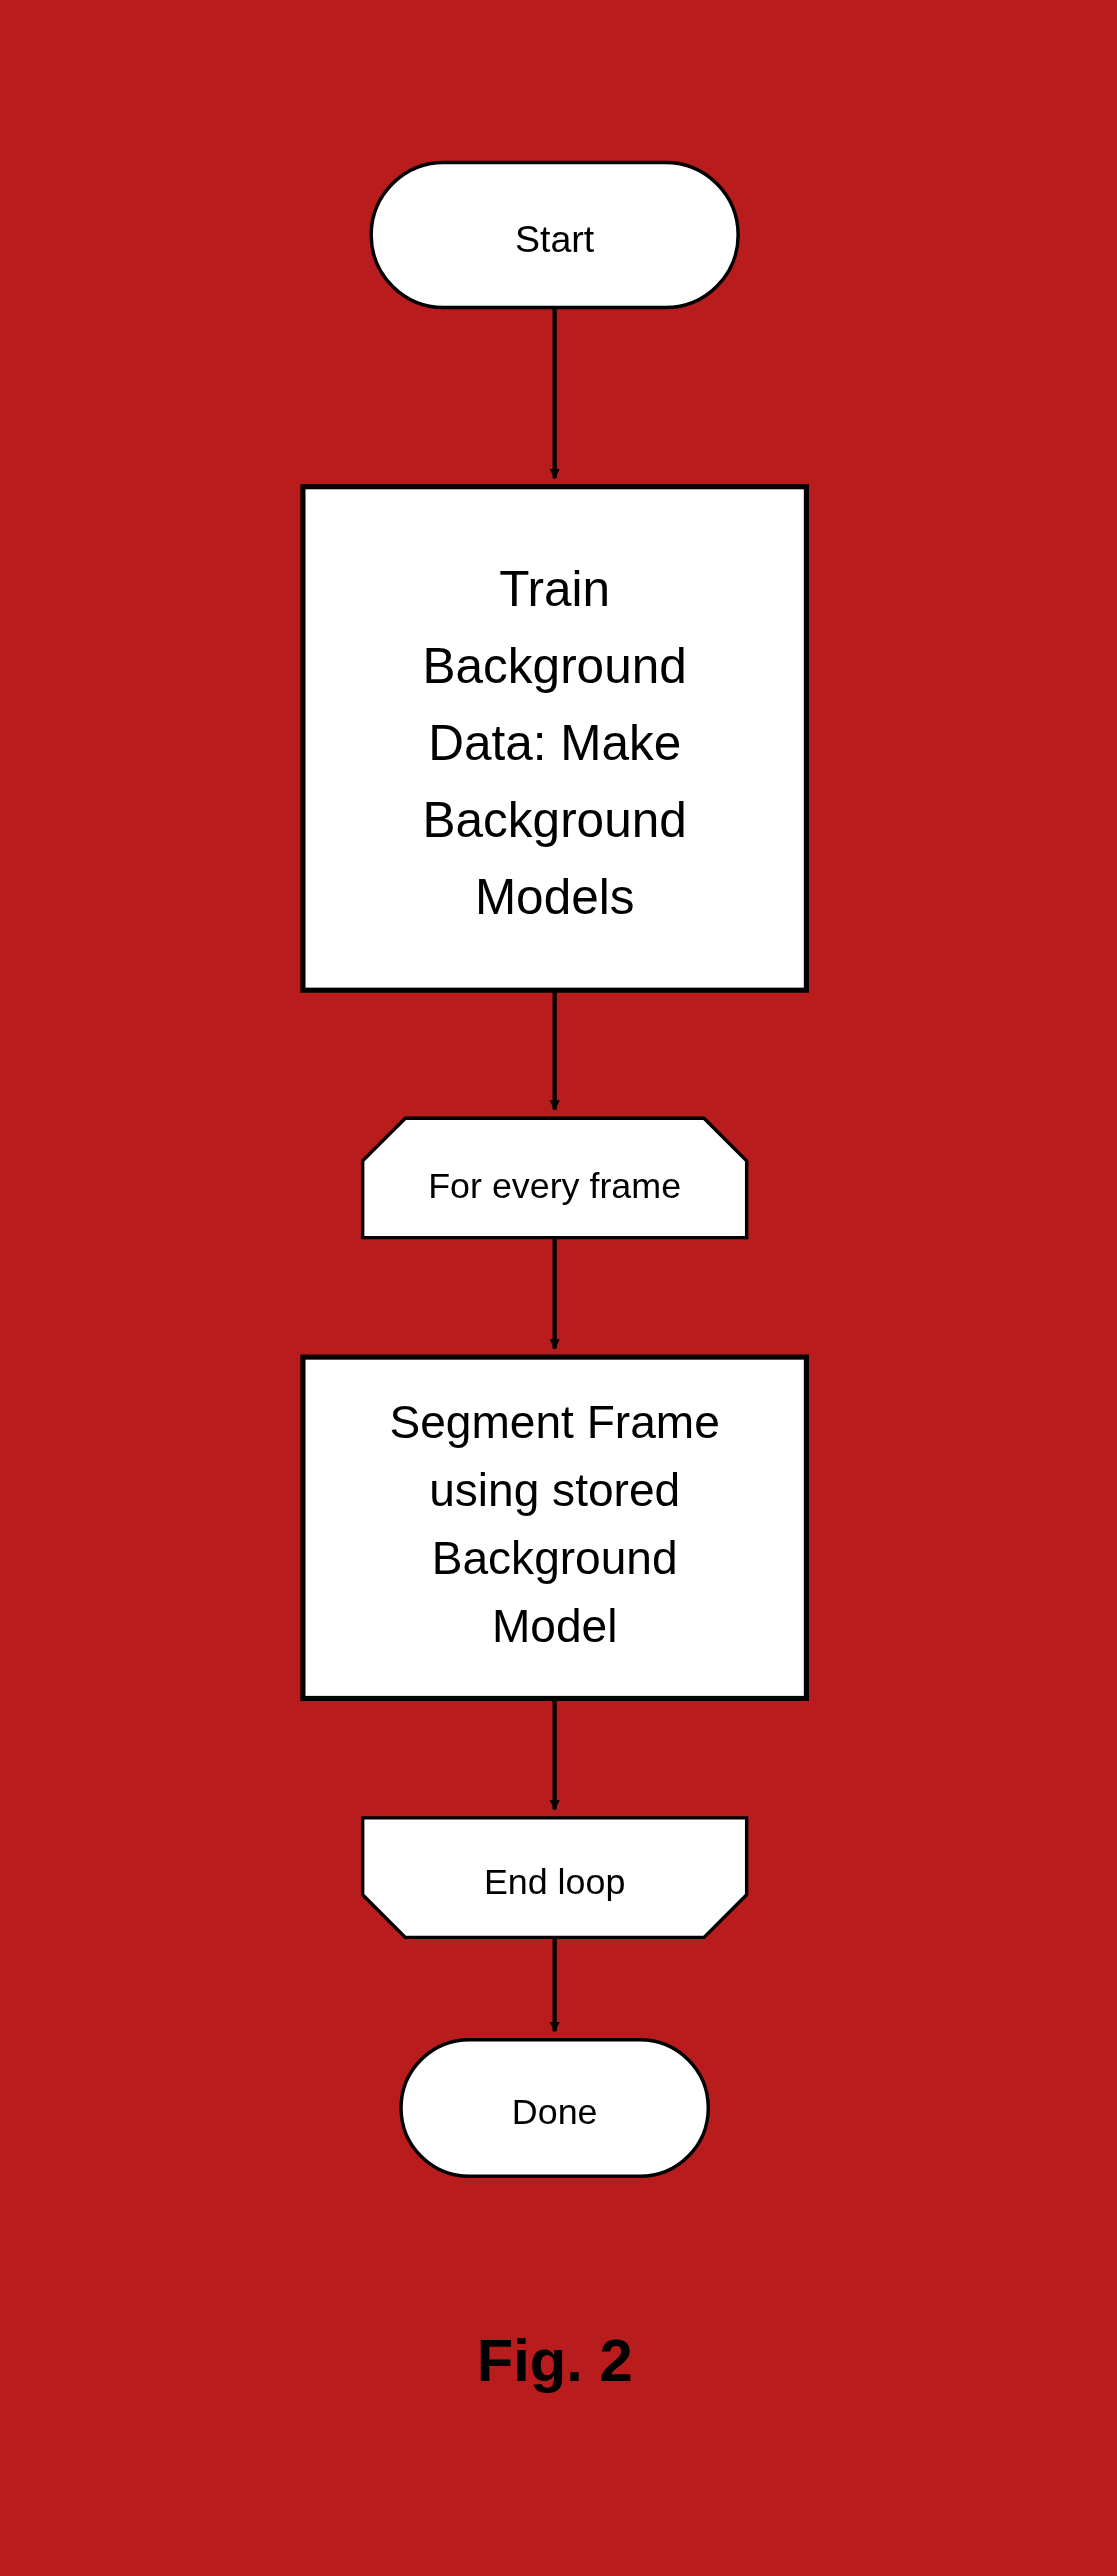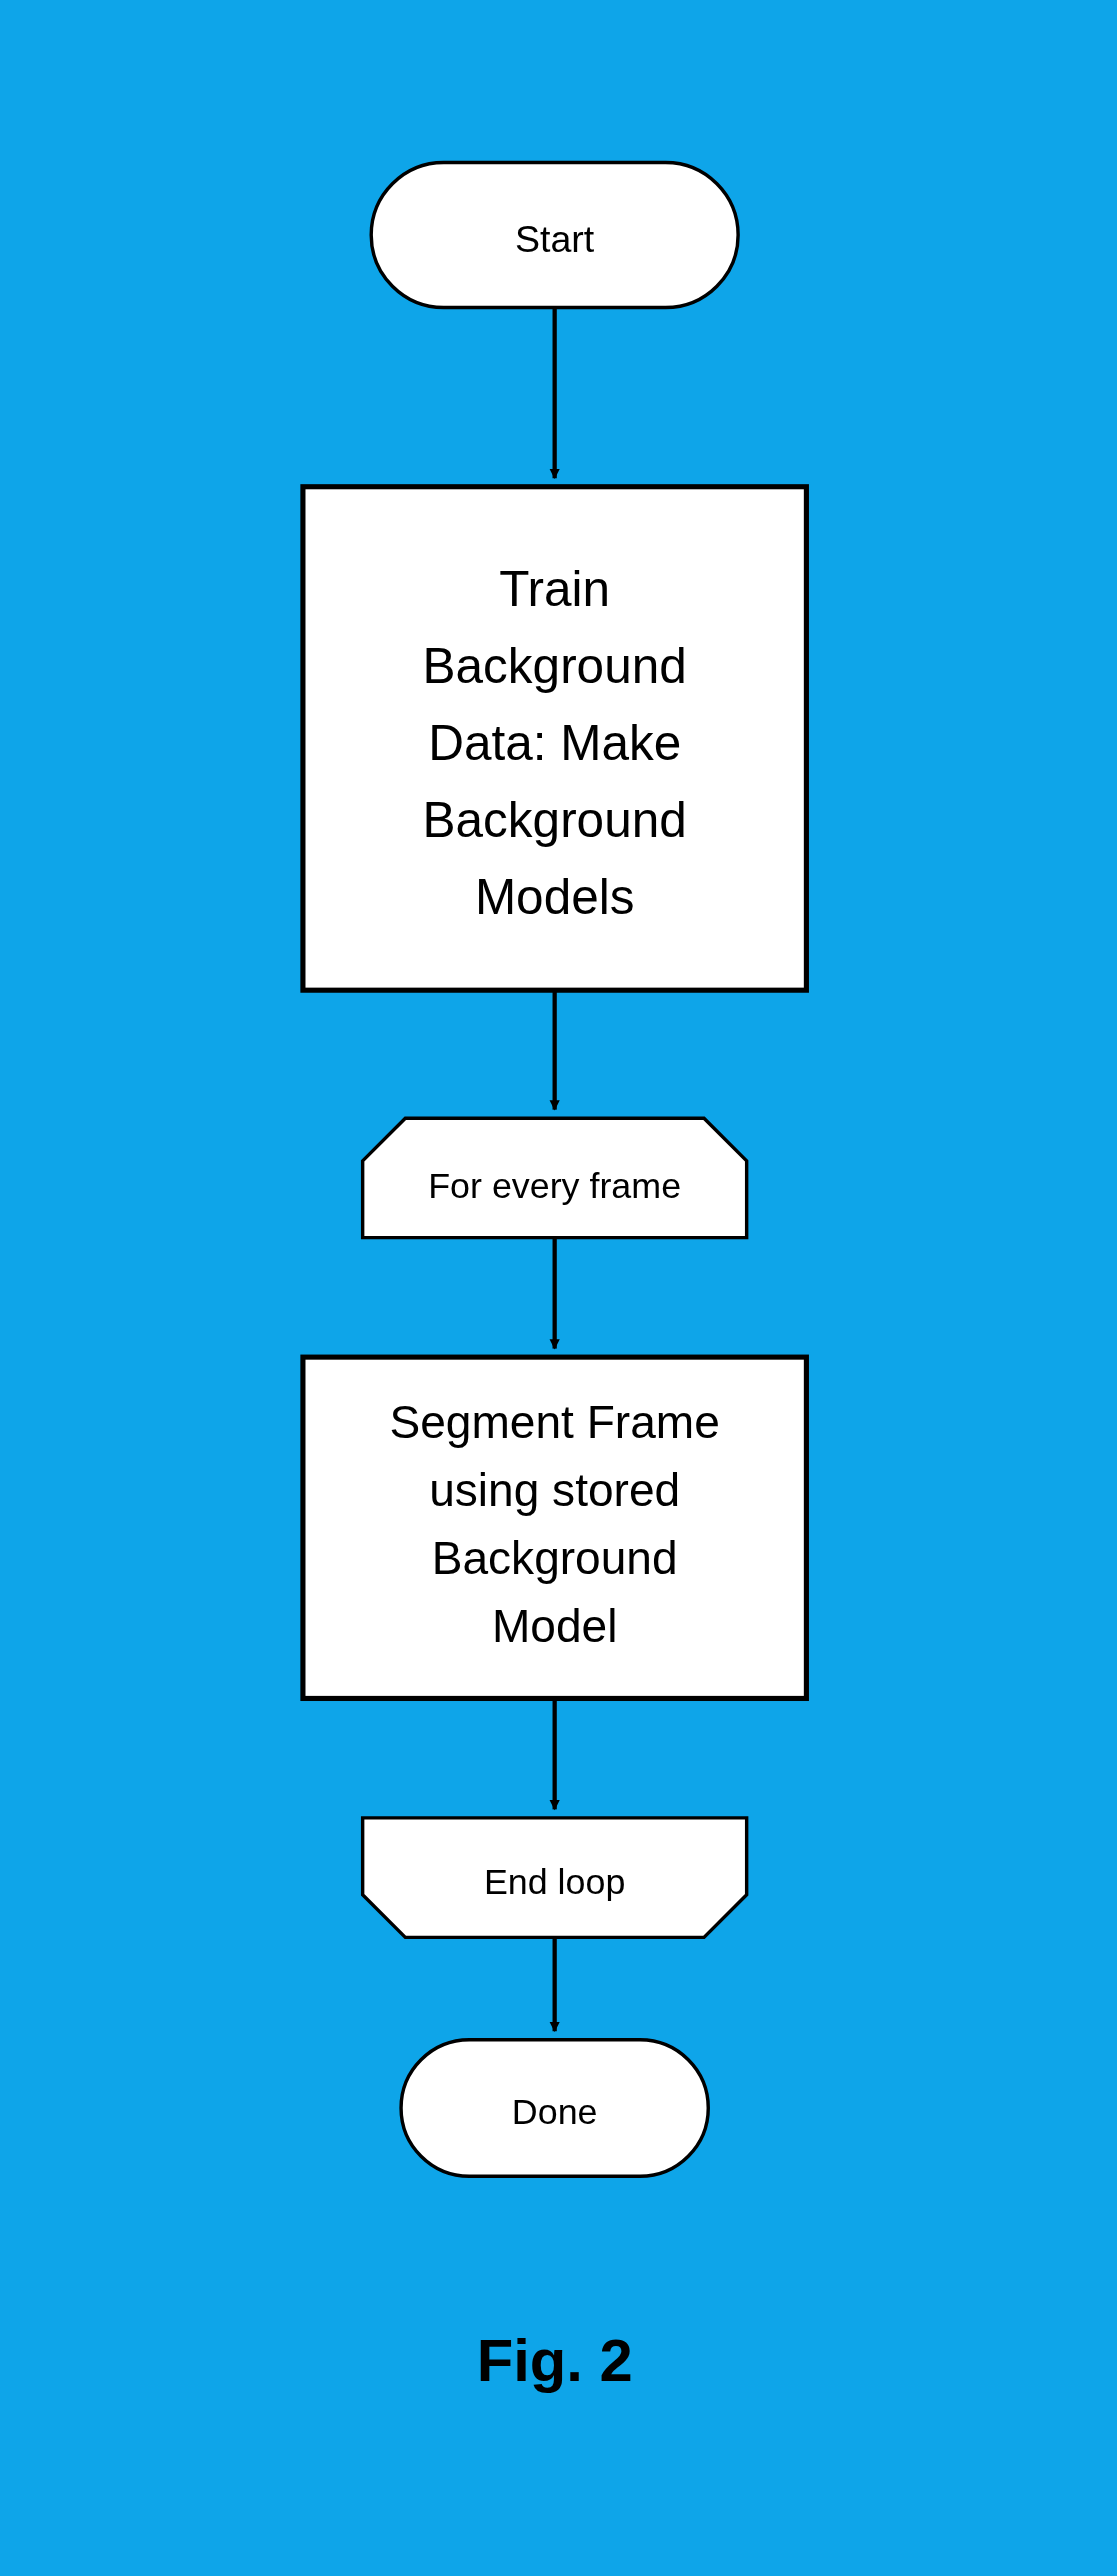--- a/index.html
+++ b/index.html
@@ -4,21 +4,21 @@
 <style>
   html, body {
     margin: 0;
     padding: 0;
     background: #ffffff;
   }
   .page {
     position: relative;
     width: 1117px;
     height: 2576px;
-    background: #0ea5e9;
+    background: #b91c1c;
     font-family: Arial, Helvetica, sans-serif;
     color: #000000;
   }
   svg {
     display: block;
   }
   .node-text {
     text-anchor: middle;
     dominant-baseline: middle;
   }

